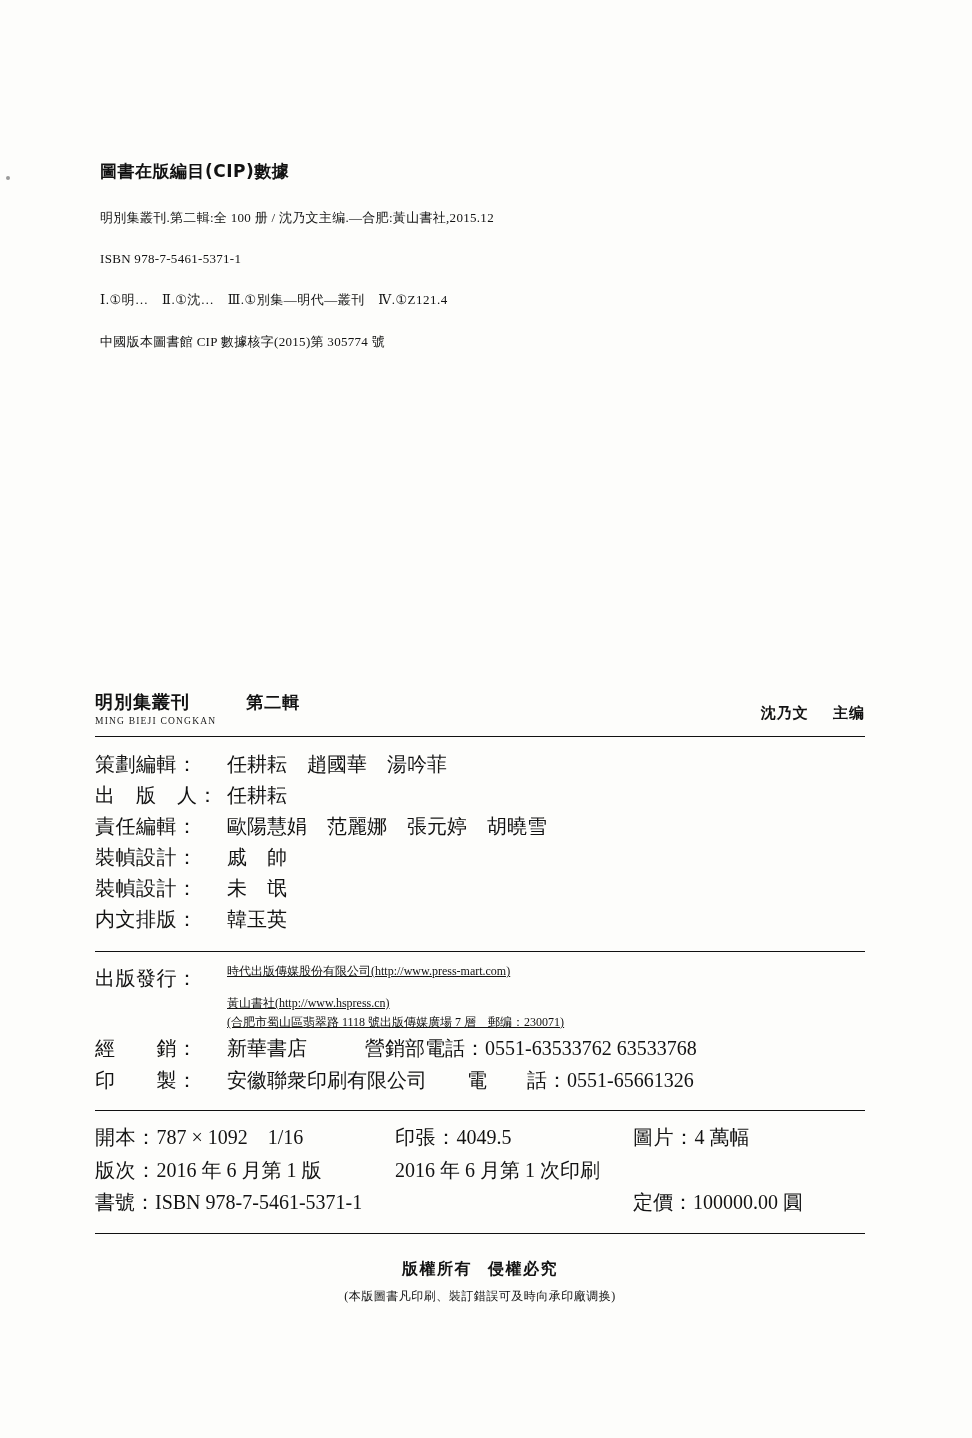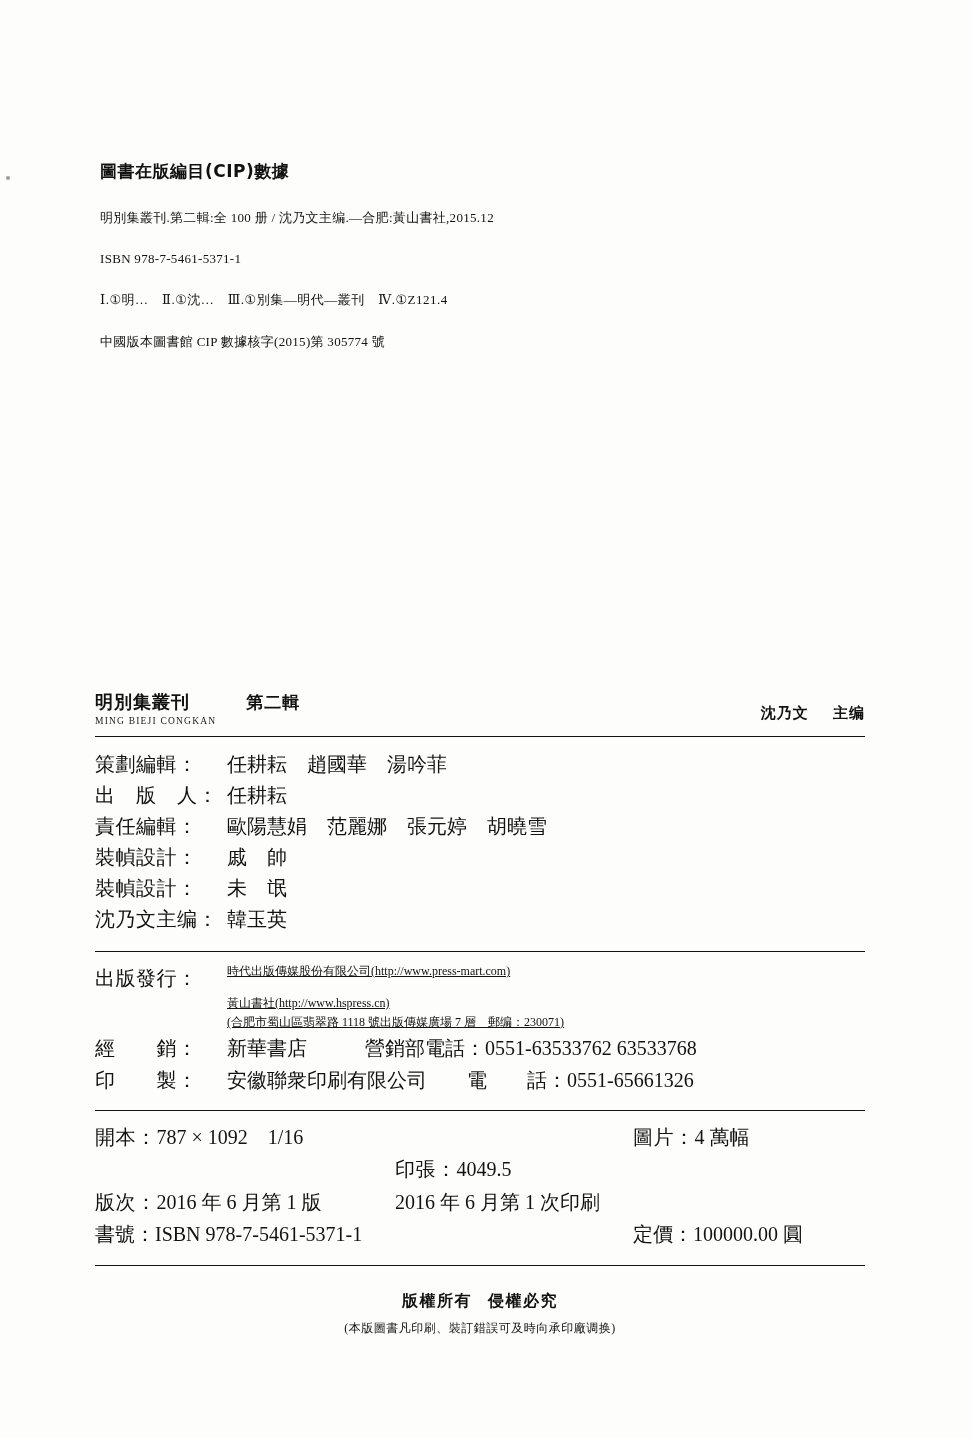--- a/index.html
+++ b/index.html
@@ -126,21 +126,21 @@
   .pub-indent { padding-left: 132px; white-space: nowrap; }
   .smalltxt { font-size: 12px; text-decoration: underline; }
 
   .specs {
     padding: 10px 0 8px 0;
     font-size: 20px;
     line-height: 1.62;
   }
   .spec-row { display: flex; white-space: nowrap; }
   .spec-a { width: 300px; }
-  .spec-b { width: 238px; margin-top: 32px; }
+  .spec-b { width: 238px; }
   .spec-c { flex: 1; }
   .spec-row .lab { letter-spacing: 0.5px; }
   .price-row {
     display: flex;
     white-space: nowrap;
   }
   .price-left { width: 538px; }
 
   .footer {
     margin-top: 25px;
@@ -217,21 +217,21 @@
       </div>
       <div class="staff-row">
         <span class="staff-label">裝幀設計：</span>
         <span class="staff-value">戚　帥</span>
       </div>
       <div class="staff-row">
         <span class="staff-label">裝幀設計：</span>
         <span class="staff-value">未　氓</span>
       </div>
       <div class="staff-row">
-        <span class="staff-label">沈乃文主编：</span>
+        <span class="staff-label">内文排版：</span>
         <span class="staff-value">韓玉英</span>
       </div>
     </div>
 
     <div class="rule thin"></div>
 
     <div class="pub">
       <div class="pub-row">
         <span class="pub-label">出版發行：</span>
         <span class="pub-value smalltxt">時代出版傳媒股份有限公司(http://www.press-mart.com)</span>

